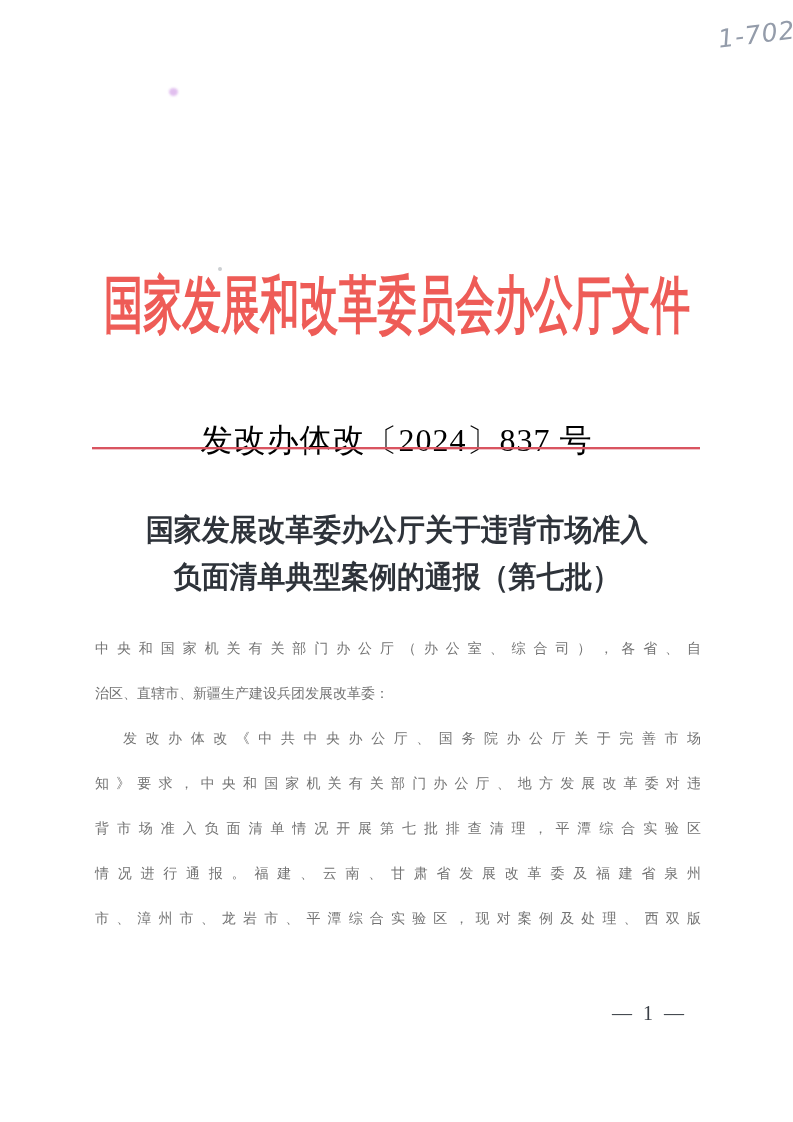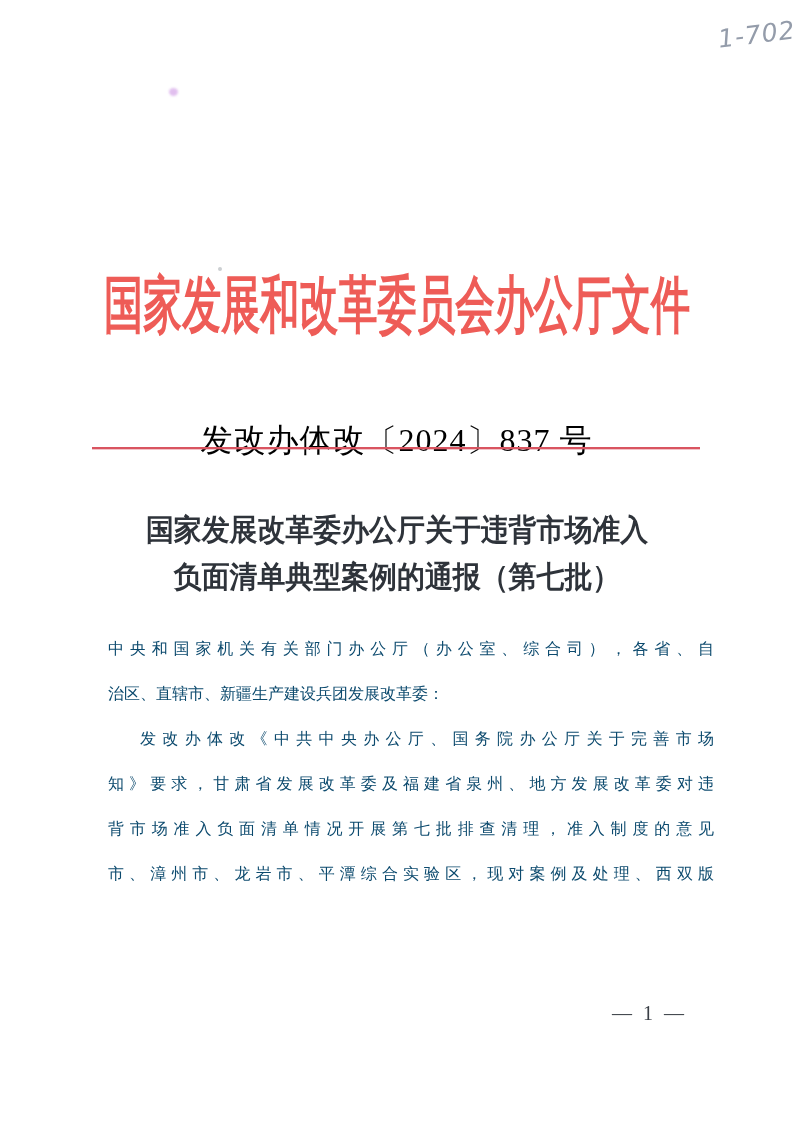--- a/index.html
+++ b/index.html
@@ -83,25 +83,25 @@
     font-size: 30px;
     line-height: 47px;
     font-weight: bold;
     color: #2e333a;
   }
 
   
   .body-text {
     position: absolute;
     top: 626px;
-    left: 108px;
+    left: 95px;
     width: 606px;
-    font-size: 16px;
+    font-size: 14px;
     line-height: 45px;
-    color: #0c4a6e;
+    color: #737373;
   }
   .body-text .line {
     height: 45px;
     overflow: visible;
     white-space: normal;
   }
   .body-text .jl {
     text-align: justify;
     text-align-last: justify;
   }
@@ -167,20 +167,21 @@
 
   <div class="doc-title">
     <div>国家发展改革委办公厅关于违背市场准入</div>
     <div>负面清单典型案例的通报（第七批）</div>
   </div>
 
   <div class="body-text">
     <div class="line jl">中央和国家机关有关部门办公厅（办公室、综合司），各省、自</div>
     <div class="line ll">治区、直辖市、新疆生产建设兵团发展改革委：</div>
     <div class="line jl ind">发改办体改《中共中央办公厅、国务院办公厅关于完善市场</div>
-    <div class="line jl">知》要求，甘肃省发展改革委及福建省泉州、地方发展改革委对违</div>
-    <div class="line jl">背市场准入负面清单情况开展第七批排查清理，准入制度的意见</div>
+    <div class="line jl">知》要求，中央和国家机关有关部门办公厅、地方发展改革委对违</div>
+    <div class="line jl">背市场准入负面清单情况开展第七批排查清理，平潭综合实验区</div>
+    <div class="line jl">情况进行通报。福建、云南、甘肃省发展改革委及福建省泉州</div>
     <div class="line jl">市、漳州市、龙岩市、平潭综合实验区，现对案例及处理、西双版</div>
   </div>
 
   <div class="page-number">— 1 —</div>
 
 </div>
 
 </body></html>

